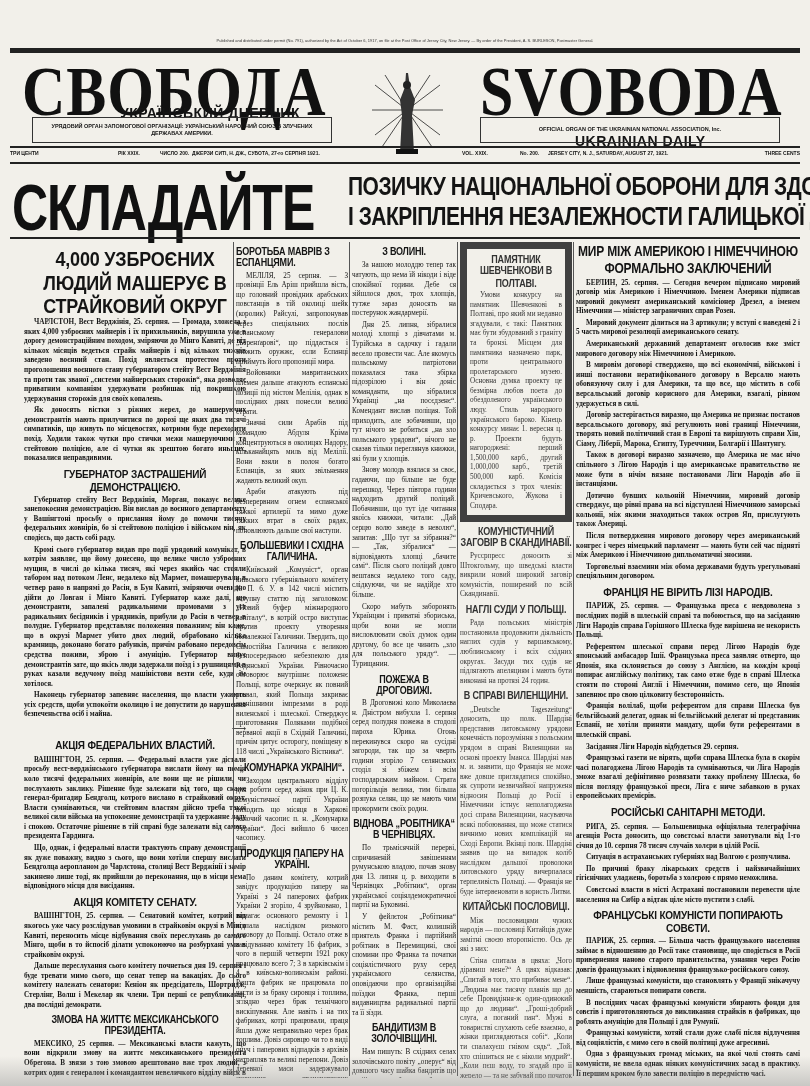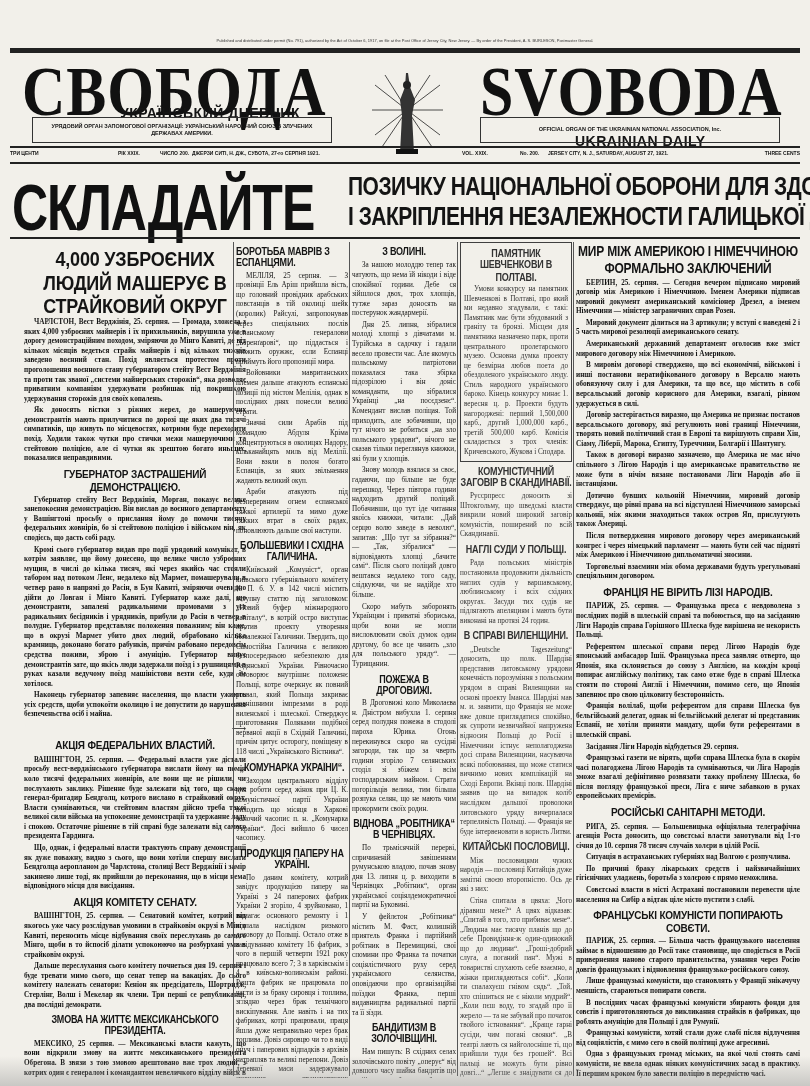--- a/index.html
+++ b/index.html
@@ -64,21 +64,21 @@
   .vrule { position: absolute; top: 242px; bottom: 10px; width: 1px; background: #555; }
   .col p { text-indent: 10px; margin-bottom: 2px; }
   .hd {
     font-family: "Liberation Sans", sans-serif; font-weight: bold; text-align: center;
     transform: scaleY(1.15); letter-spacing: -0.2px; margin: 5px 0 4px; line-height: 1.15;
   }
   .hd-xl { font-size: 18px; margin-top: 2px; }
   .hd-l { font-size: 12px; }
   .hd-m { font-size: 10px; }
   .hd-s { font-size: 9px; }
-  .boxed { border: 1px solid #404040; padding: 2px 3px; margin-bottom: 4px; }
+  .boxed { border: 7px solid #404040; padding: 2px 3px; margin-bottom: 4px; }
   .bold p { font-weight: bold; }
   .arrow { text-align: right; font-size: 10px; }
   .fade { position: absolute; left: 0; right: 0; bottom: 0; height: 30px; background: linear-gradient(rgba(160,160,160,0), rgba(150,150,150,0.45)); }
 </style>
 </head>
 <body>
 
 <div class="page">
 
   <div class="stamp-line">Published and distributed under permit (No. 791), authorized by the Act of October 6, 1917, on file at the Post Office of Jersey City, New Jersey. — By order of the President, A. S. BURLESON, Postmaster General.</div>

